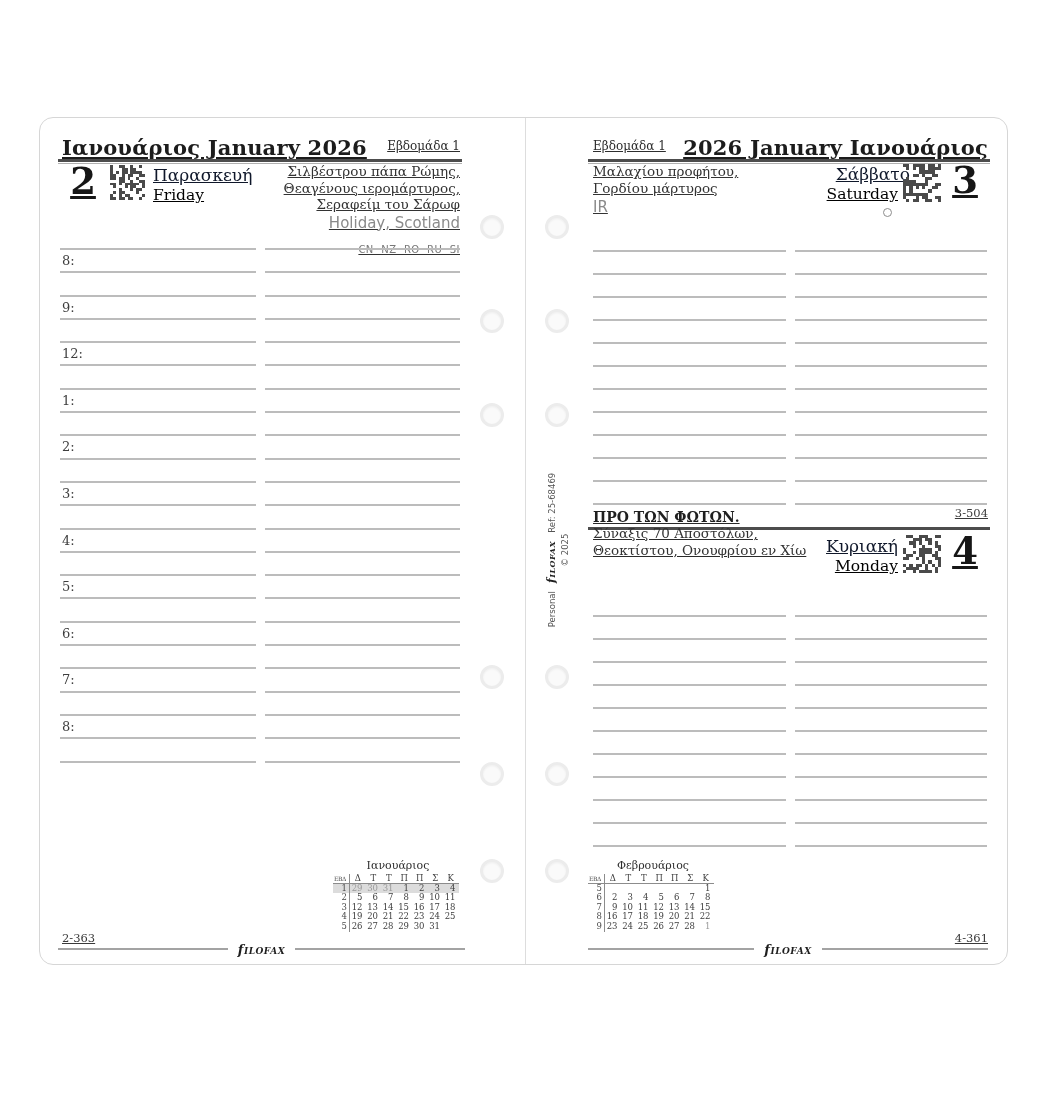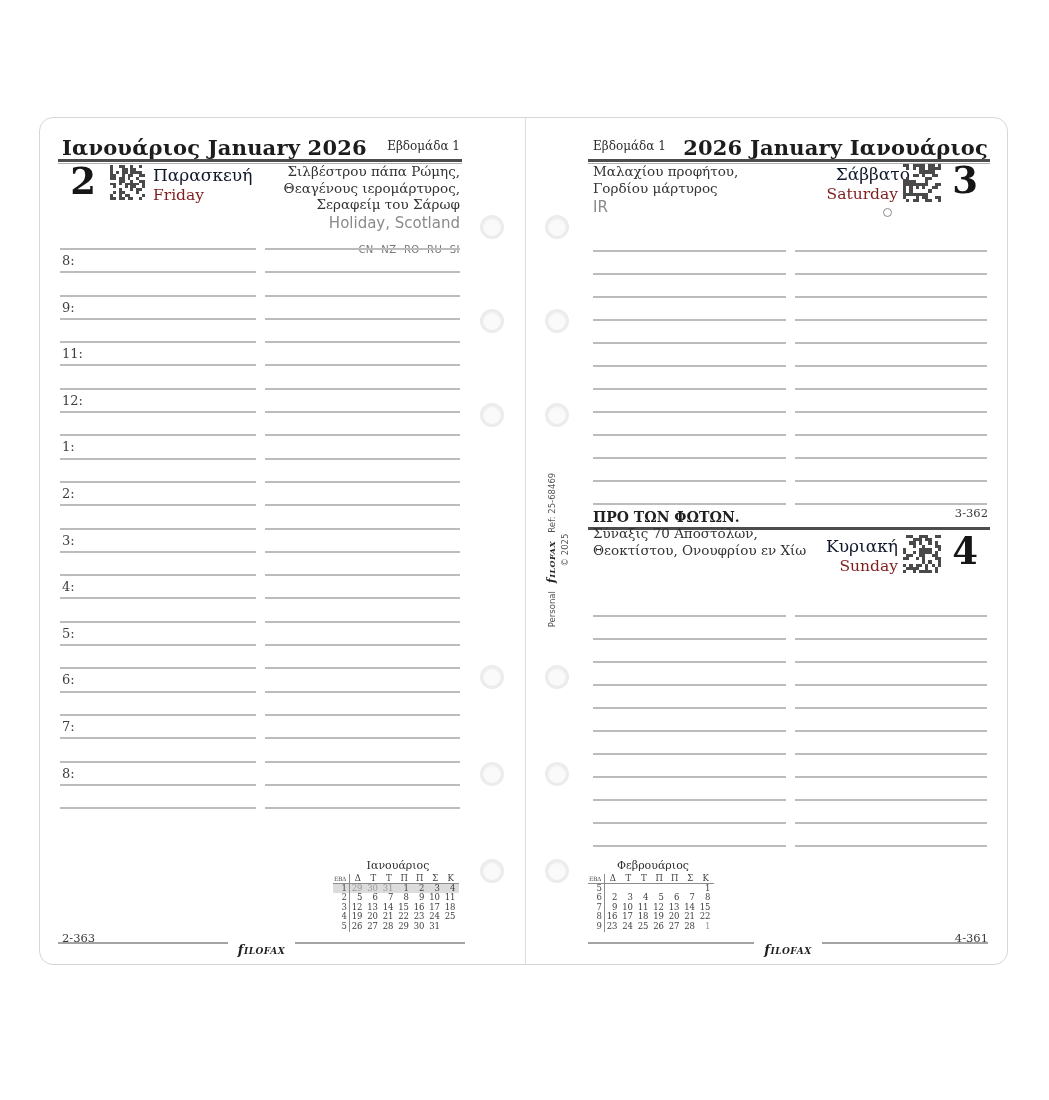--- a/index.html
+++ b/index.html
@@ -3,32 +3,32 @@
 <meta charset="utf-8">
 <style>
   * { margin:0; padding:0; box-sizing:border-box; }
   html,body { width:1049px; height:1100px; background:#ffffff; overflow:hidden;
               font-family:"DejaVu Serif","Liberation Serif",serif; color:#2a2a2a; }
   .sheet { position:absolute; left:39px; top:117px; width:969px; height:848px;
            background:#fff; border:1px solid #d6d6d6; border-radius:14px; }
   .page { position:absolute; top:0; height:100%; }
   .lp { left:0; width:485px; }
   .rp { left:485px; width:483px; }
-  .abs { position:absolute; }
+  .abs { position:absolute;text-decoration:underline; }
 
   
   .hdr-title { font-weight:bold; font-size:21px; letter-spacing:.2px; color:#1c1c1c; }
   .hdr-week  { font-size:12px; color:#2e2e2e; }
   .hdr-rule  { position:absolute; height:3px; background:#4d4d4d; }
   .hdr-rule::after { content:""; position:absolute; top:4px; left:0; right:0; height:1px; background:#b0b0b0; }
 
   
   .daynum { font-size:37px; font-weight:bold; line-height:40px; text-align:center; color:#161616; }
   .dayname-el { font-size:17px; color:#0f172a; }
-  .dayname-en { font-size:15.5px; color:#7f1d1d; }
+  .dayname-en { font-size:15.5px; color:#000000; }
   .saints { font-size:13.5px; line-height:16.5px; color:#333; }
   .note-sm { font-family:"DejaVu Sans","Liberation Sans",sans-serif; font-size:15px; color:#8a8a8a; }
   .codes   { font-family:"DejaVu Sans","Liberation Sans",sans-serif; font-size:10px; color:#777;
              white-space:pre; letter-spacing:.5px; }
   .feast-title { font-size:14px; font-weight:bold; color:#1f1f1f; }
   .t-right { text-align:right; }
 
   
   .qr { display:grid; grid-template-columns:repeat(12,1fr); grid-auto-rows:1fr; }
   .qr i { display:block; }
@@ -54,21 +54,21 @@
   .cal-title { text-align:center; font-size:11px; color:#2e2e2e; margin-bottom:2px; }
   .cal-grid { display:grid; grid-template-columns:17px repeat(7,15.5px); }
   .cc { font-size:8.5px; line-height:9.6px; height:9.6px; text-align:right; padding-right:3px; color:#3d3d3d; }
   .cc.hd { text-align:center; padding-right:0; border-bottom:1px solid #8c8c8c; }
   .cc.ebd { font-size:6px; letter-spacing:-.3px; }
   .cc.wk { border-right:1px solid #8c8c8c; padding-right:2px; color:#4a4a4a; }
   .cc.hi { background:#dcdcdc; }
   .cc.mut { color:#999; }
 
   
-  .footer { position:absolute; display:flex; align-items:flex-start; height:14px; }
+  .footer { position:absolute; display:flex; align-items:center; height:14px; }
   .footer .fl { flex:1; height:2px; background:#a3a3a3; }
   .logo { font-style:italic; font-weight:bold; font-size:13px; color:#1e1e1e; letter-spacing:.5px; padding:0 10px; white-space:nowrap; }
   .logo em { font-style:italic; font-variant:small-caps; }
 
   
   .divider { position:absolute; left:485px; top:0; width:1px; height:100%; background:#ddd; }
   .hole { position:absolute; width:24px; height:24px; border-radius:50%; background:#fafafa;
           border:3px solid #ececec; box-shadow:inset 0 1px 2px rgba(0,0,0,.05); }
   .ref-rot { position:absolute; left:401px; top:419px; width:230px; height:26px;
              transform:rotate(-90deg); text-align:center; line-height:13px; white-space:nowrap; }
@@ -245,25 +245,20 @@
 
     <div class="abs" style="left:20px;top:130px;width:400px">
         <div class="slot">
           <div class="rl t"></div>
           <div class="hour-label">8:</div>
           <div class="rl m"></div>
         </div>
         <div class="slot">
           <div class="rl t"></div>
           <div class="hour-label">9:</div>
-          <div class="rl m"></div>
-        </div>
-        <div class="slot">
-          <div class="rl t"></div>
-          <div class="hour-label">11:</div>
           <div class="rl m"></div>
         </div>
         <div class="slot">
           <div class="rl t"></div>
           <div class="hour-label">12:</div>
           <div class="rl m"></div>
         </div>
         <div class="slot">
           <div class="rl t"></div>
           <div class="hour-label">1:</div>
@@ -538,30 +533,30 @@
         <div class="rl sp"></div>
         <div class="rl sp"></div>
         <div class="rl sp"></div>
         <div class="rl sp"></div>
         <div class="rl sp"></div>
         <div class="rl sp"></div>
         <div class="rl sp"></div>
         <div class="rl sp"></div>
       </div>
 
-    <div class="abs pnum t-right" style="right:20px;top:388px">3-362</div>
+    <div class="abs pnum t-right" style="right:20px;top:388px">3-504</div>
     <div class="thick-rule" style="left:63px;right:18px;top:409px"></div>
 
     <div class="abs" style="left:68px;top:391px">
       <div class="feast-title">ΠΡΟ ΤΩΝ ΦΩΤΩΝ.</div>
       <div class="saints">Σύναξις 70 Αποστόλων,</div>
       <div class="saints">Θεοκτίστου, Ονουφρίου εν Χίω</div>
     </div>
     <div class="abs dayname-el t-right" style="right:110px;top:418px">Κυριακή</div>
-    <div class="abs dayname-en t-right" style="right:110px;top:439px">Sunday</div>
+    <div class="abs dayname-en t-right" style="right:110px;top:439px">Monday</div>
     <div class="abs qr" style="left:378px;top:417px;width:38px;height:38px">
         <i></i>
         <i class="on"></i>
         <i class="on"></i>
         <i></i>
         <i></i>
         <i class="on"></i>
         <i class="on"></i>
         <i class="on"></i>
         <i></i>

